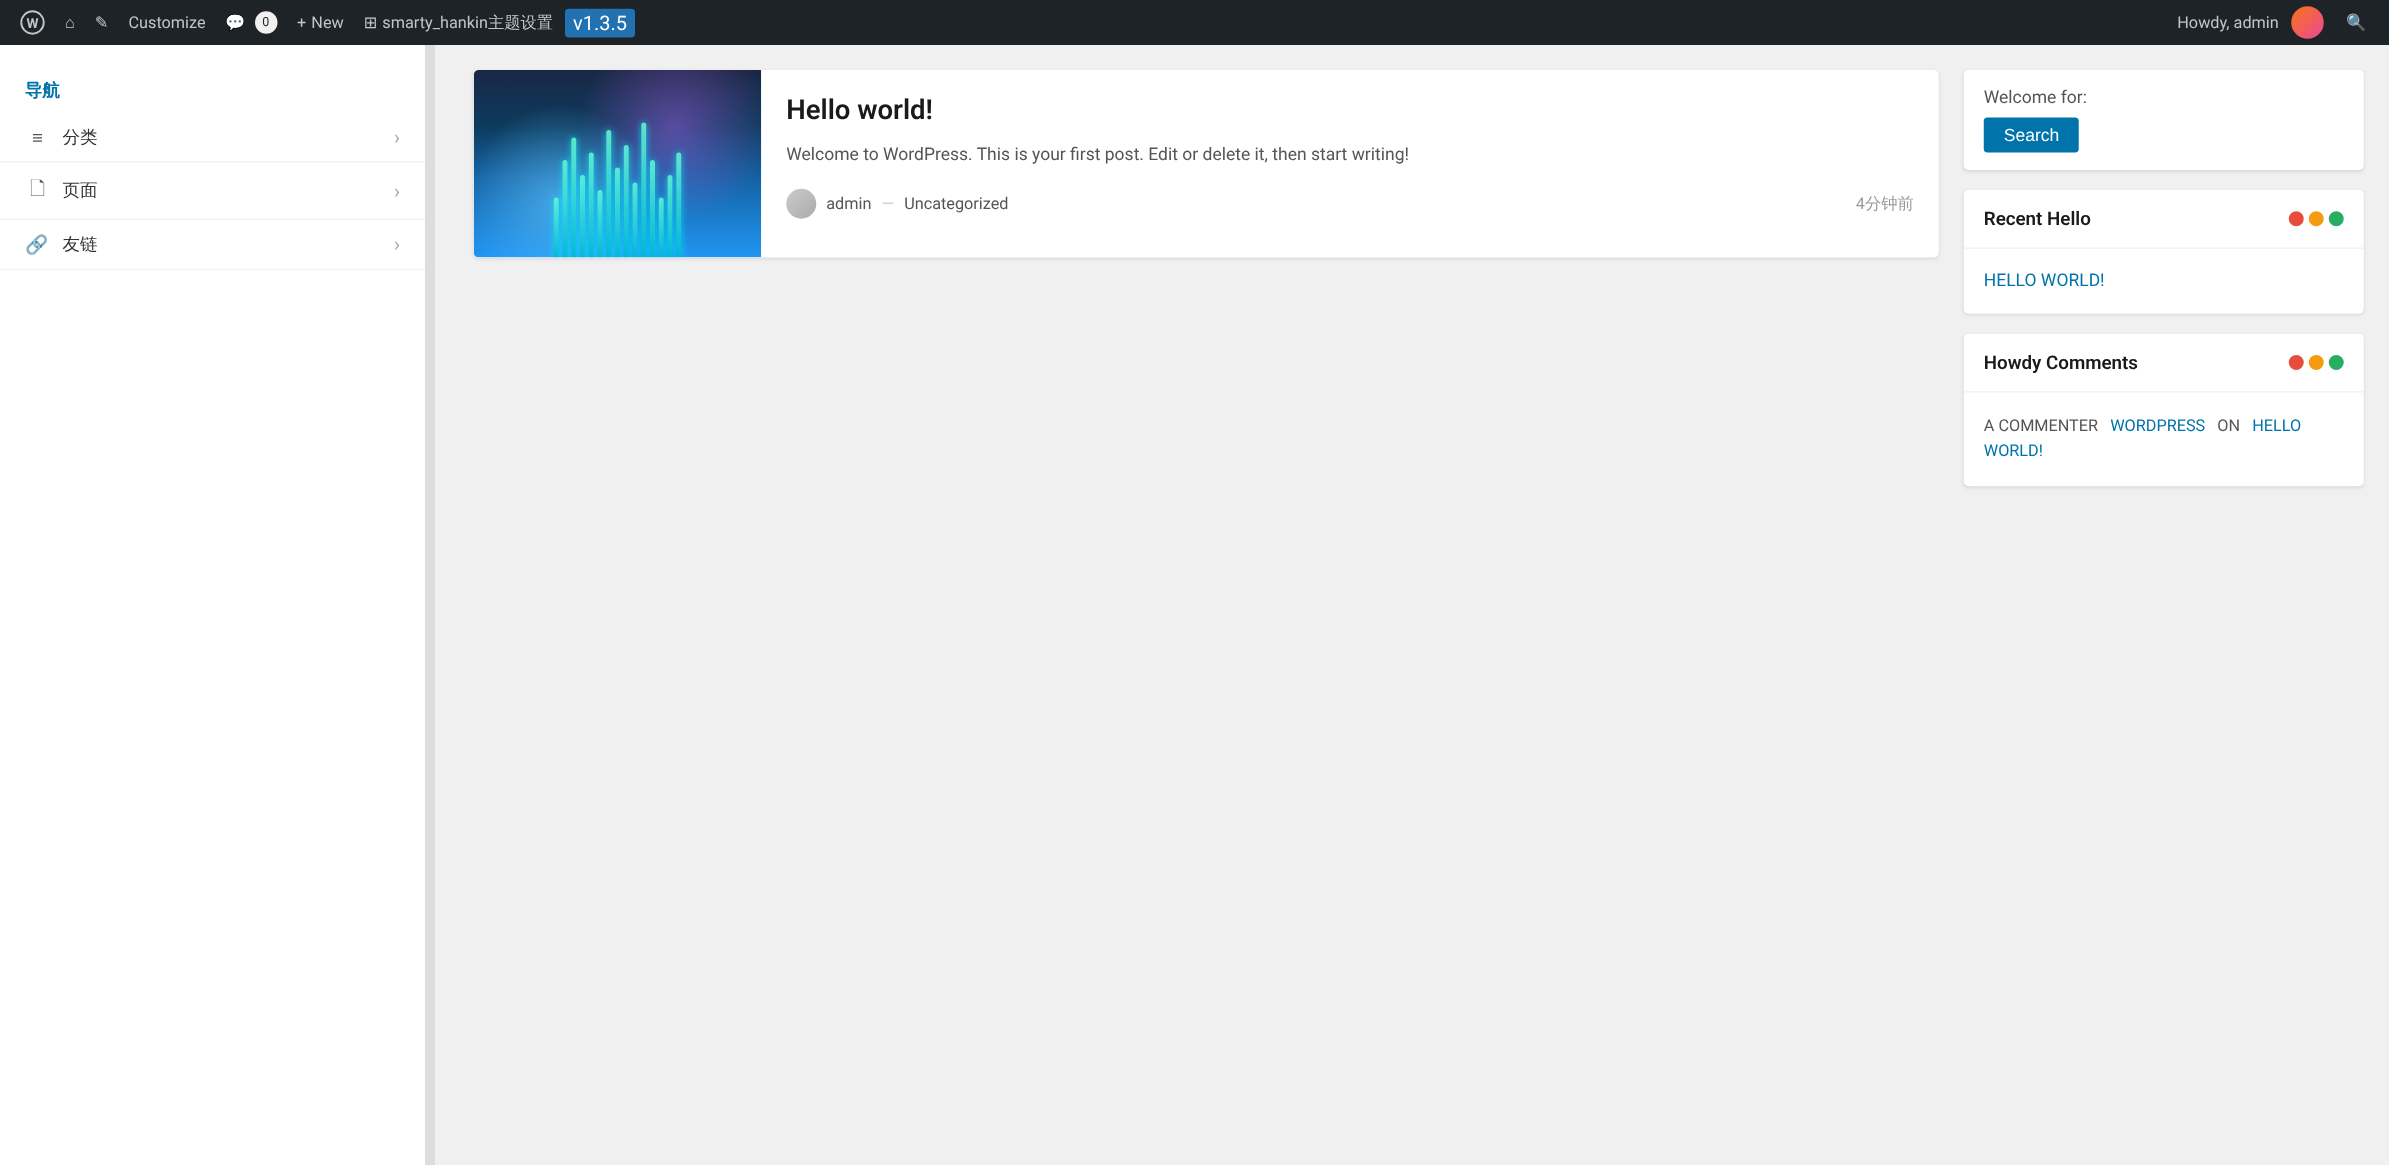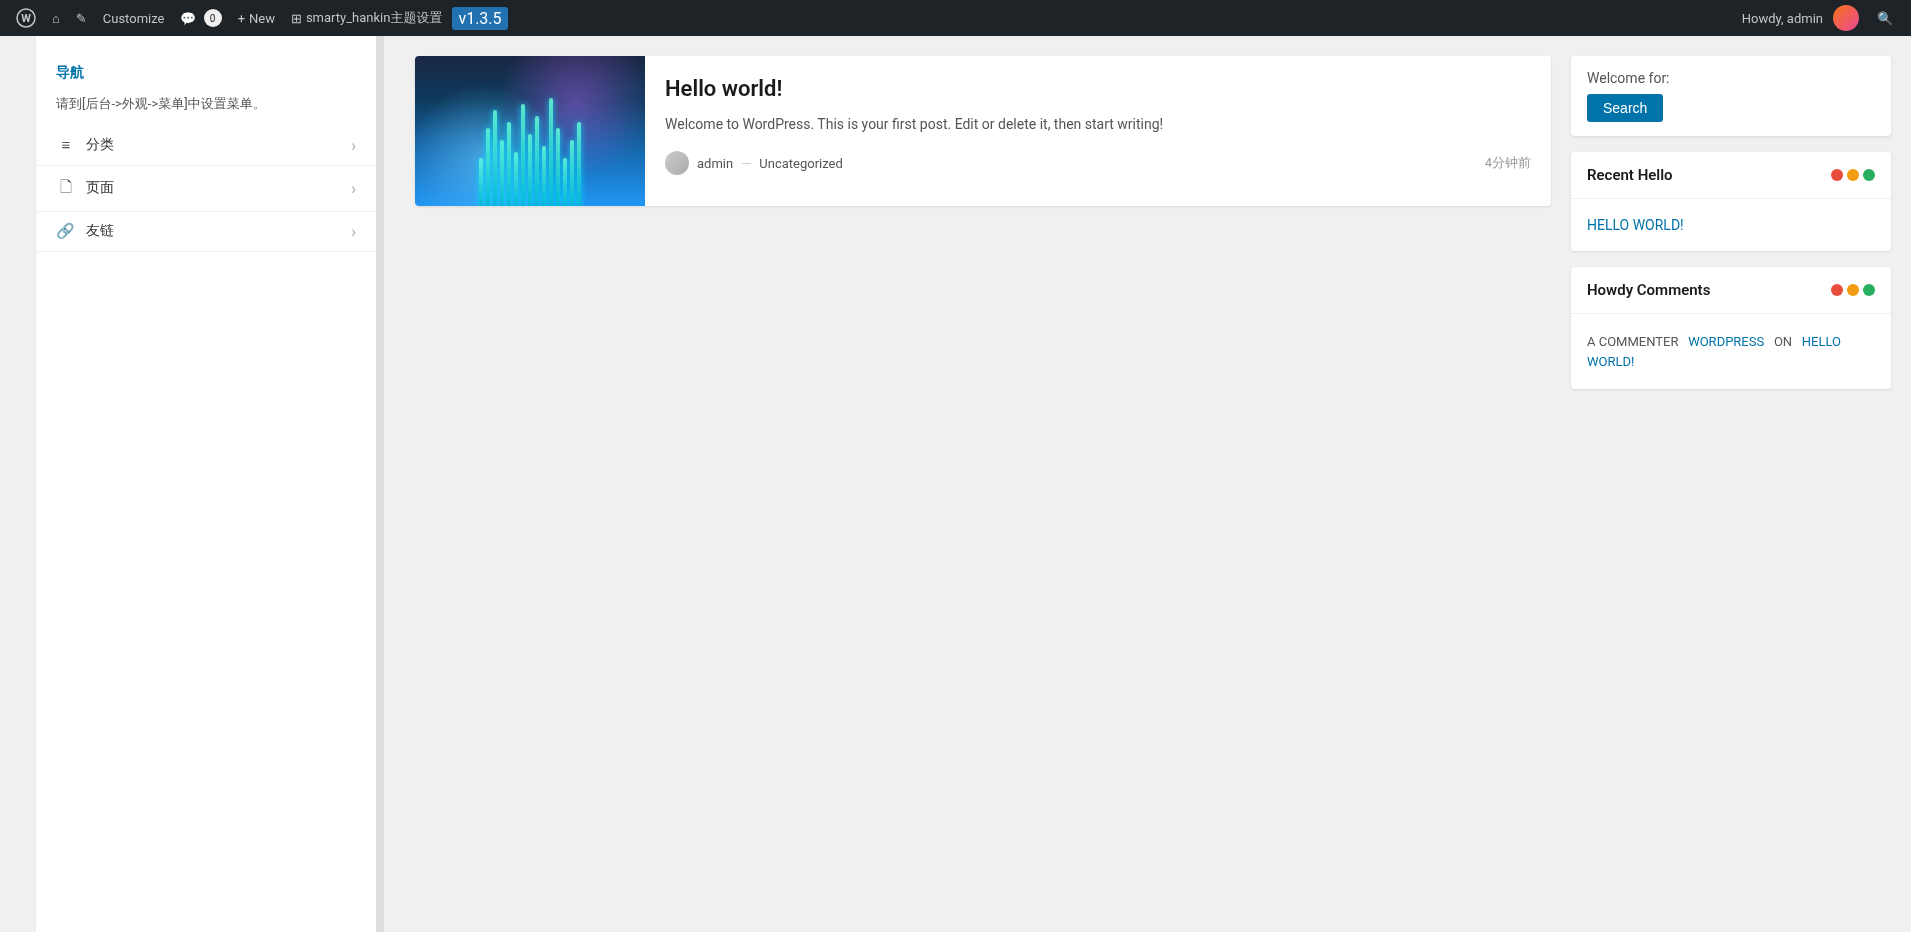--- a/index.html
+++ b/index.html
@@ -75,21 +75,20 @@
       vertical-align: middle;
       margin-left: 6px;
       background: linear-gradient(135deg, #f97316, #ec4899);
     }
 
     
     .main-layout {
       margin-top: 36px;
       display: flex;
       min-height: calc(932px - 36px);
-      padding-left: 36px;
     }
 
     
     .customizer-sidebar {
       width: 340px;
       background: #fff;
       min-height: calc(932px - 36px);
       box-shadow: 2px 0 5px rgba(0,0,0,0.1);
       flex-shrink: 0;
       padding: 20px 0;
@@ -380,21 +379,20 @@
     <div class="admin-bar-search-icon">
       <span>🔍</span>
     </div>
   </div>
 </div>
 
 <div class="main-layout">
 
   <div class="customizer-sidebar">
     <div class="sidebar-section-title">导航</div>
-    <div class="sidebar-description">请到[后台-&gt;外观-&gt;菜单]中设置菜单。</div>
 
     <div class="sidebar-item">
       <span class="sidebar-item-icon">≡</span>
       <span class="sidebar-item-label">分类</span>
       <span class="sidebar-item-arrow">›</span>
     </div>
     <div class="sidebar-item">
       <span class="sidebar-item-icon">🗋</span>
       <span class="sidebar-item-label">页面</span>
       <span class="sidebar-item-arrow">›</span>

